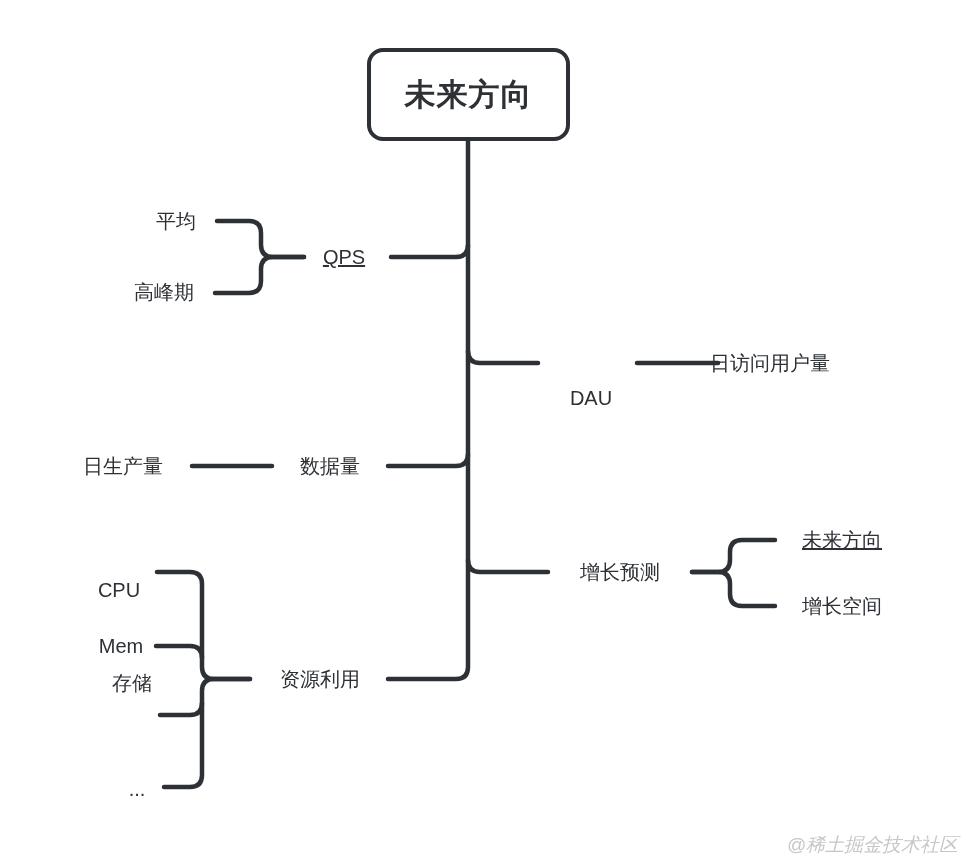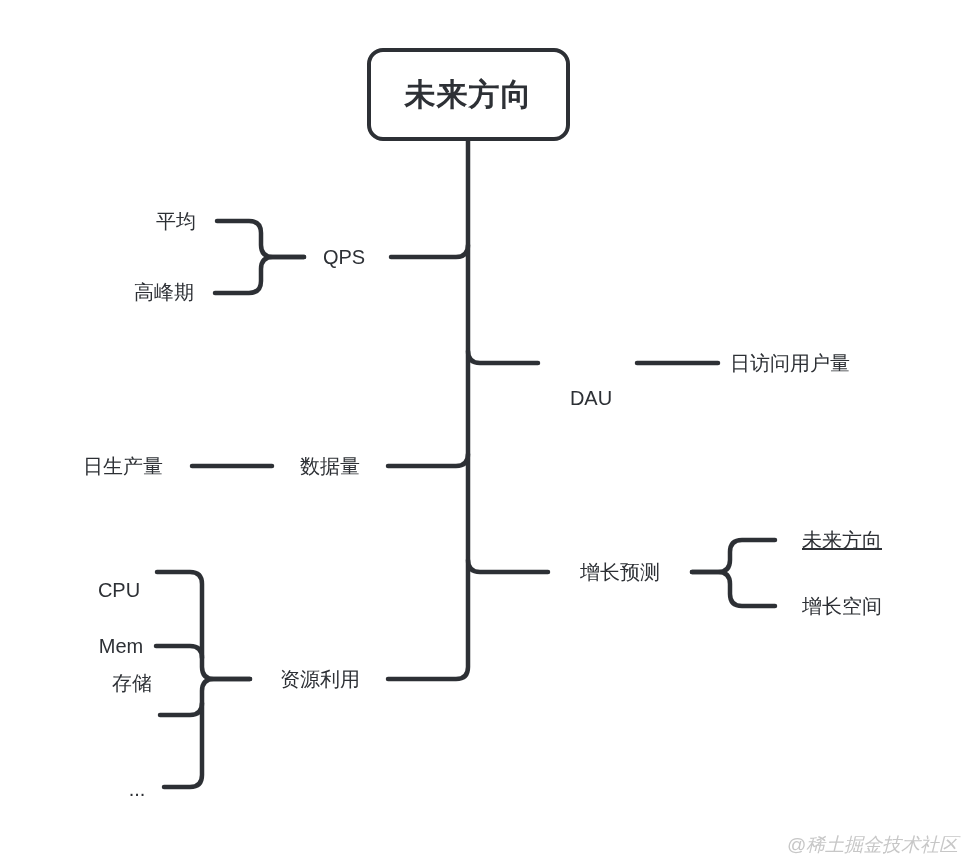--- a/index.html
+++ b/index.html
@@ -101,26 +101,26 @@
 
     <path d="M 156 646 L 190 646 Q 202 646 202 658"></path>
 
     <path d="M 160 715 L 190 715 Q 202 715 202 703"></path>
   </svg>
 
   <div class="root-node">
     <span>未来方向</span>
   </div>
 
-  <div class="node" style="left:344px;top:257px;">QPS</div>
+  <div class="node" style="left:344px;top:257px;text-decoration:underline;">QPS</div>
   <div class="node" style="left:176px;top:221px;">平均</div>
   <div class="node" style="left:164px;top:292px;">高峰期</div>
 
   <div class="node" style="left:591px;top:362px;margin-top:36px;">DAU</div>
-  <div class="node" style="left:790px;top:363px;">日访问用户量</div>
+  <div class="node" style="left:770px;top:363px;">日访问用户量</div>
 
   <div class="node" style="left:330px;top:466px;">数据量</div>
   <div class="node" style="left:123px;top:466px;">日生产量</div>
 
   <div class="node" style="left:620px;top:572px;">增长预测</div>
   <div class="node" style="left:842px;top:540px;text-decoration:underline;">未来方向</div>
   <div class="node" style="left:842px;top:606px;">增长空间</div>
 
   <div class="node" style="left:320px;top:679px;">资源利用</div>
   <div class="node" style="left:119px;top:572px;margin-top:18px;">CPU</div>

